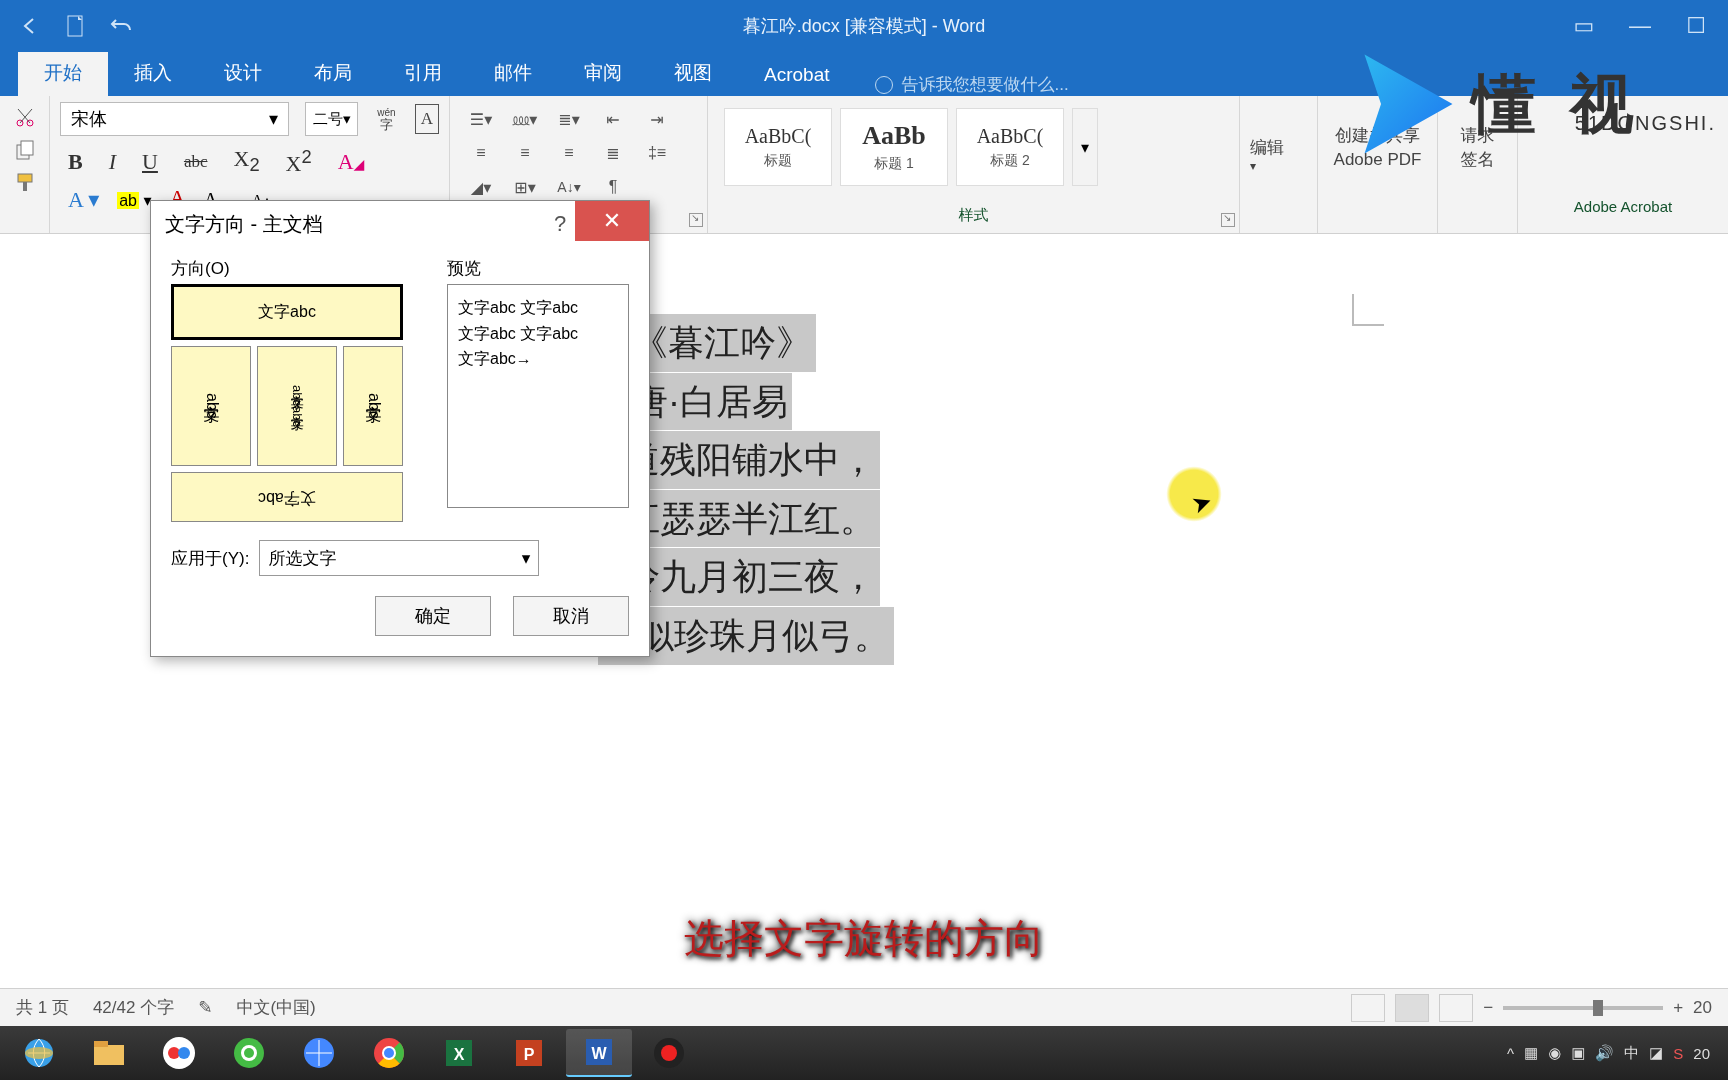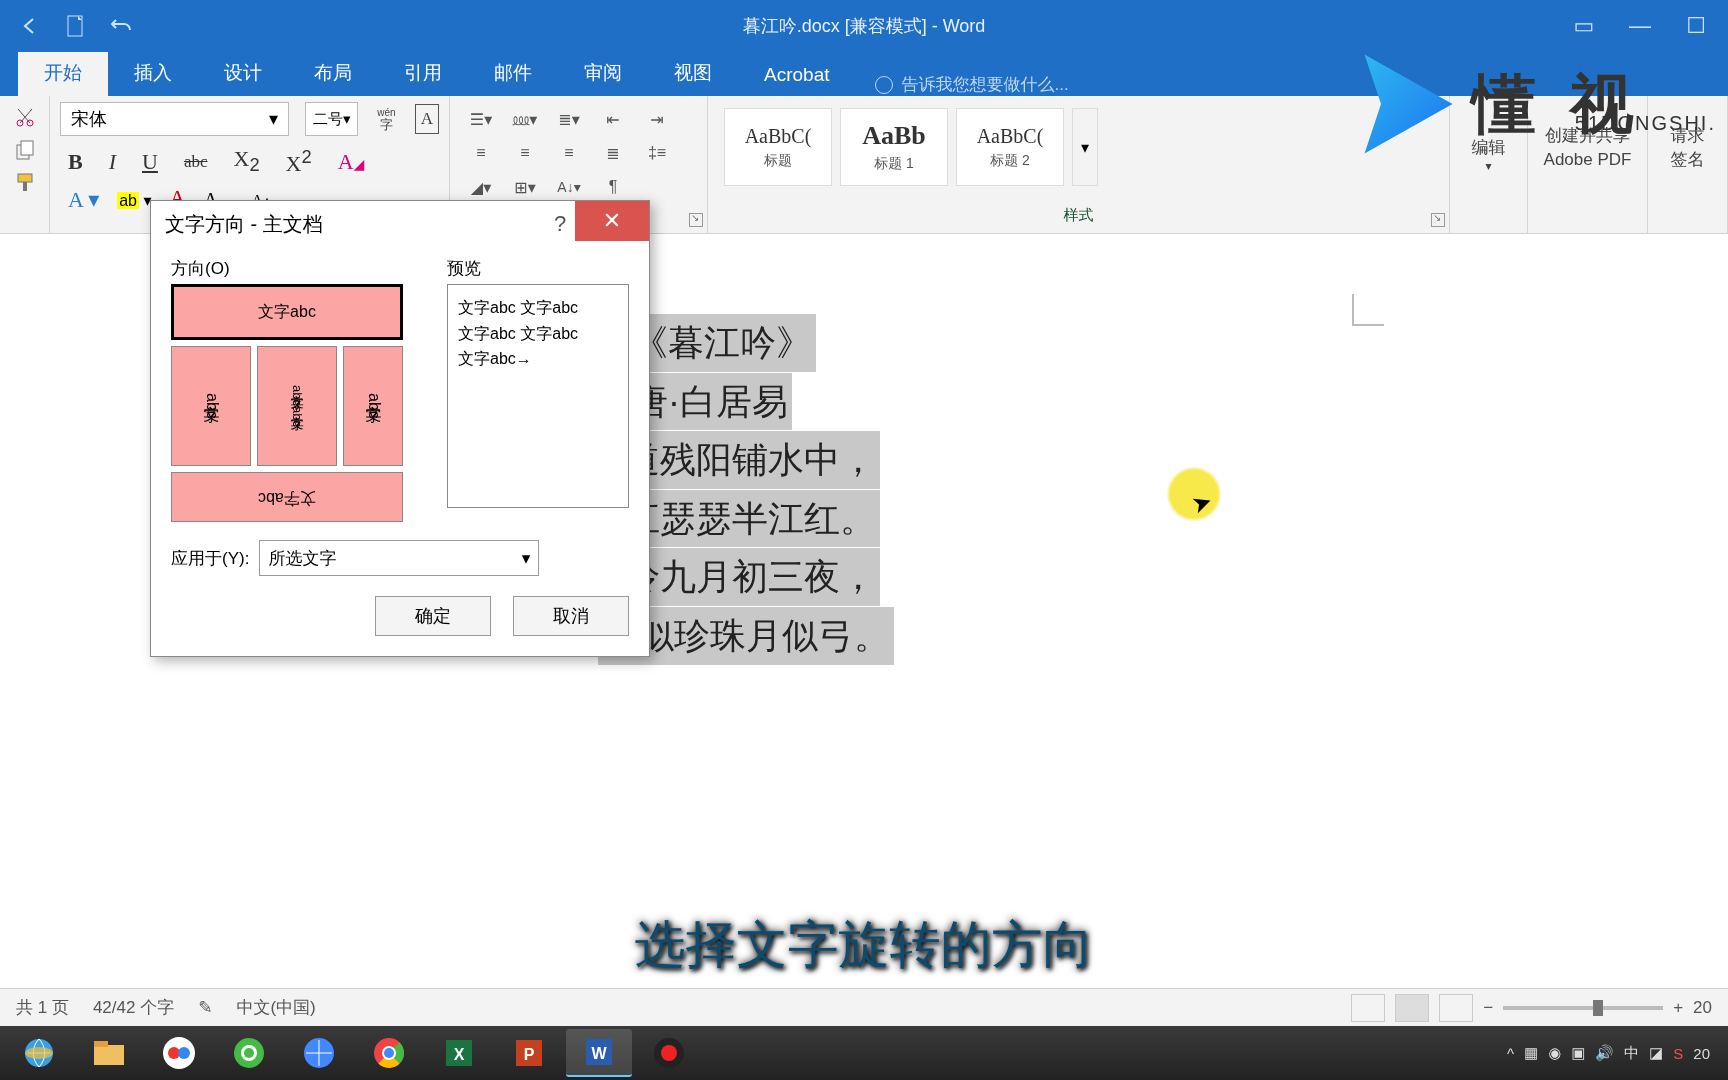--- a/index.html
+++ b/index.html
@@ -49,21 +49,21 @@
 
 .stylegrp { flex:1; min-width:390px; }
 .styles { display:flex; gap:8px; padding:6px; align-items:center; }
 .stylecard { width:108px; height:78px; border:1px solid #ddd; background:#fff; display:flex; flex-direction:column; align-items:center; justify-content:center; gap:4px; }
 .stylecard.big .samp { font-size:26px; font-weight:bold; }
 .stylecard .samp { font-size:20px; color:#333; font-family:"Times New Roman"; }
 .stylecard .nm { font-size:14px; color:#555; }
 .styledrop { width:26px; height:78px; border:1px solid #ddd; display:flex; align-items:center; justify-content:center; }
 
 
-.rsec { width:78px; text-align:center; padding-top:40px; font-size:17px; color:#444; }
+.rsec { width:78px; text-align:left; padding-top:40px; font-size:17px; color:#444; }
 .rsec2 { width:120px; text-align:center; padding-top:28px; font-size:17px; color:#444; line-height:1.4; }
 .acrogrp { width:210px; }
 
 
 .docarea { position:absolute; top:234px; left:0; right:0; bottom:60px; background:#fff; display:flex; justify-content:center; }
 .page { width:1160px; background:#fff; position:relative; padding-top:80px; }
 .sel { background:#c8c8c8; }
 .poem { font-family:"SimSun"; font-size:36px; line-height:1.6; color:#222; position:absolute; top:80px; left:344px; }
 .poem div { display:inline-block; padding:0 4px; }
 .hl-cursor { position:absolute; width:56px; height:56px; background:radial-gradient(circle,#f7e94a 0%,#f7e94a 60%,transparent 70%); border-radius:50%; left:538px; top:152px; z-index:5; }
@@ -74,42 +74,42 @@
 .dialog { position:absolute; left:150px; top:200px; width:500px; background:#fff; border:1px solid #888; box-shadow:4px 4px 12px rgba(0,0,0,.3); z-index:20; }
 .dlg-title { height:46px; display:flex; align-items:center; padding:0 14px; font-size:20px; }
 .dlg-title .tt { flex:1; text-align:left; }
 .dlg-help { width:30px; text-align:center; font-size:22px; color:#555; }
 .dlg-close { width:74px; height:40px; background:#d9534f; color:#fff; display:flex; align-items:center; justify-content:center; font-size:22px; margin-right:-14px; margin-top:-6px; }
 .dlg-body { padding:10px 20px 20px; }
 .dlg-row { display:flex; gap:30px; }
 .dlg-col { flex:1; }
 .sec-label { font-size:17px; margin-bottom:4px; }
 .dir-grid { display:grid; grid-template-columns:80px 80px 60px; grid-template-rows:56px 120px 50px; gap:6px; width:236px; }
-.dir-opt { border:1px solid #888; display:flex; align-items:center; justify-content:center; font-size:16px; background:#fca5a5; cursor:pointer; }
+.dir-opt { border:1px solid #888; display:flex; align-items:center; justify-content:center; font-size:16px; background:#fef9c3; cursor:pointer; }
 .dir-opt.wide { grid-column:1/4; }
 .dir-opt.sel2 { border:3px solid #000; }
 .dir-opt.vert span { writing-mode:vertical-rl; }
 .dir-opt.vert2 span { writing-mode:vertical-lr; }
 .dir-opt.rot span { transform:rotate(180deg); }
 .preview-box { border:1px solid #888; height:224px; padding:10px; font-size:16px; line-height:1.6; }
 .apply-row { display:flex; align-items:center; gap:10px; margin-top:18px; }
 .apply-row label { font-size:17px; }
 .sel-drop { flex:1; max-width:280px; height:36px; border:1px solid #999; display:flex; align-items:center; justify-content:space-between; padding:0 8px; font-size:17px; }
 .dlg-btns { display:flex; gap:22px; justify-content:flex-end; margin-top:20px; }
 .dlg-btn { width:116px; height:40px; border:1px solid #999; background:#f4f4f4; font-size:18px; display:flex; align-items:center; justify-content:center; cursor:pointer; }
 
 
 .wm { position:absolute; right:0; top:44px; width:380px; height:120px; display:flex; align-items:center; gap:14px; z-index:30; }
 .wm-logo { width:110px; height:110px; position:relative; }
 .wm-play { width:110px; height:110px; background:linear-gradient(135deg,#2fc0f0,#1b6ff0); clip-path:polygon(15% 5%,95% 50%,15% 95%,30% 50%); }
 .wm-txt { font-size:64px; font-weight:bold; color:#333; letter-spacing:8px; }
 .wm-sub { position:absolute; right:12px; top:112px; font-size:20px; color:#333; letter-spacing:2px; }
 
 
-.subtitle { position:absolute; bottom:100px; left:50%; transform:translateX(-50%); font-size:51px; color:#0c4a6e; text-shadow:0 0 8px #000,2px 2px 4px #000; z-index:25; font-weight:500; }
+.subtitle { position:absolute; bottom:114px; left:50%; transform:translateX(-50%); font-size:40px; color:#b91c1c; text-shadow:0 0 8px #000,2px 2px 4px #000; z-index:25; font-weight:500; }
 
 
 .status { position:absolute; bottom:54px; left:0; right:0; height:38px; background:#f3f3f3; border-top:1px solid #d0d0d0; display:flex; align-items:center; padding:0 16px; font-size:17px; color:#555; gap:24px; }
 .status .right { margin-left:auto; display:flex; align-items:center; gap:10px; }
 .vbtn { width:34px; height:28px; border:1px solid #ccc; }
 .zoom-slider { width:160px; height:4px; background:#bbb; position:relative; }
 .zoom-slider::after { content:""; position:absolute; left:56%; top:-6px; width:10px; height:16px; background:#777; }
 
 
 .taskbar { position:absolute; bottom:0; left:0; right:0; height:54px; background:linear-gradient(#3a3a3a,#222); display:flex; align-items:center; padding:0 6px; gap:4px; }
@@ -268,20 +268,23 @@
     <div>编辑</div>
     <div style="font-size:12px">▾</div>
   </div>
   <div class="group rsec2">
     <div>创建并共享</div>
     <div>Adobe PDF</div>
   </div>
   <div class="group rsec2" style="width:80px">
     <div>请求</div>
     <div>签名</div>
+  </div>
+  <div class="group acrogrp" style="border-right:none">
+    <div class="group-label" style="margin-top:96px">Adobe Acrobat</div>
   </div>
 </div>
 
 <div class="docarea">
   <div class="page">
     <div class="margin-mark"></div>
     <div class="poem">
       <div class="sel">《暮江吟》</div><br>
       <div class="sel">唐·白居易</div><br>
       <div class="sel" style="margin-left:-44px">一道残阳铺水中，</div><br>

